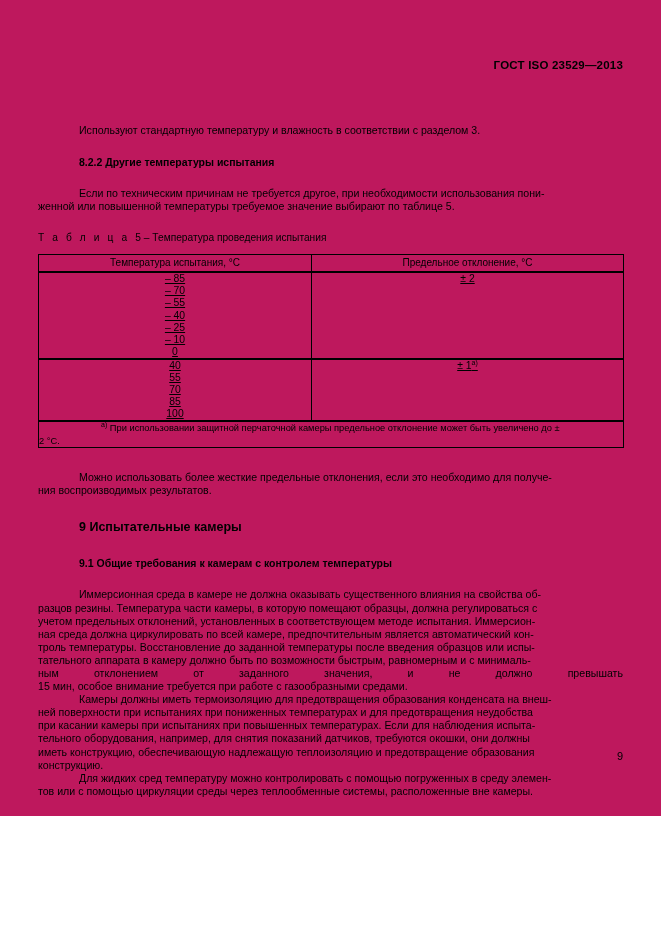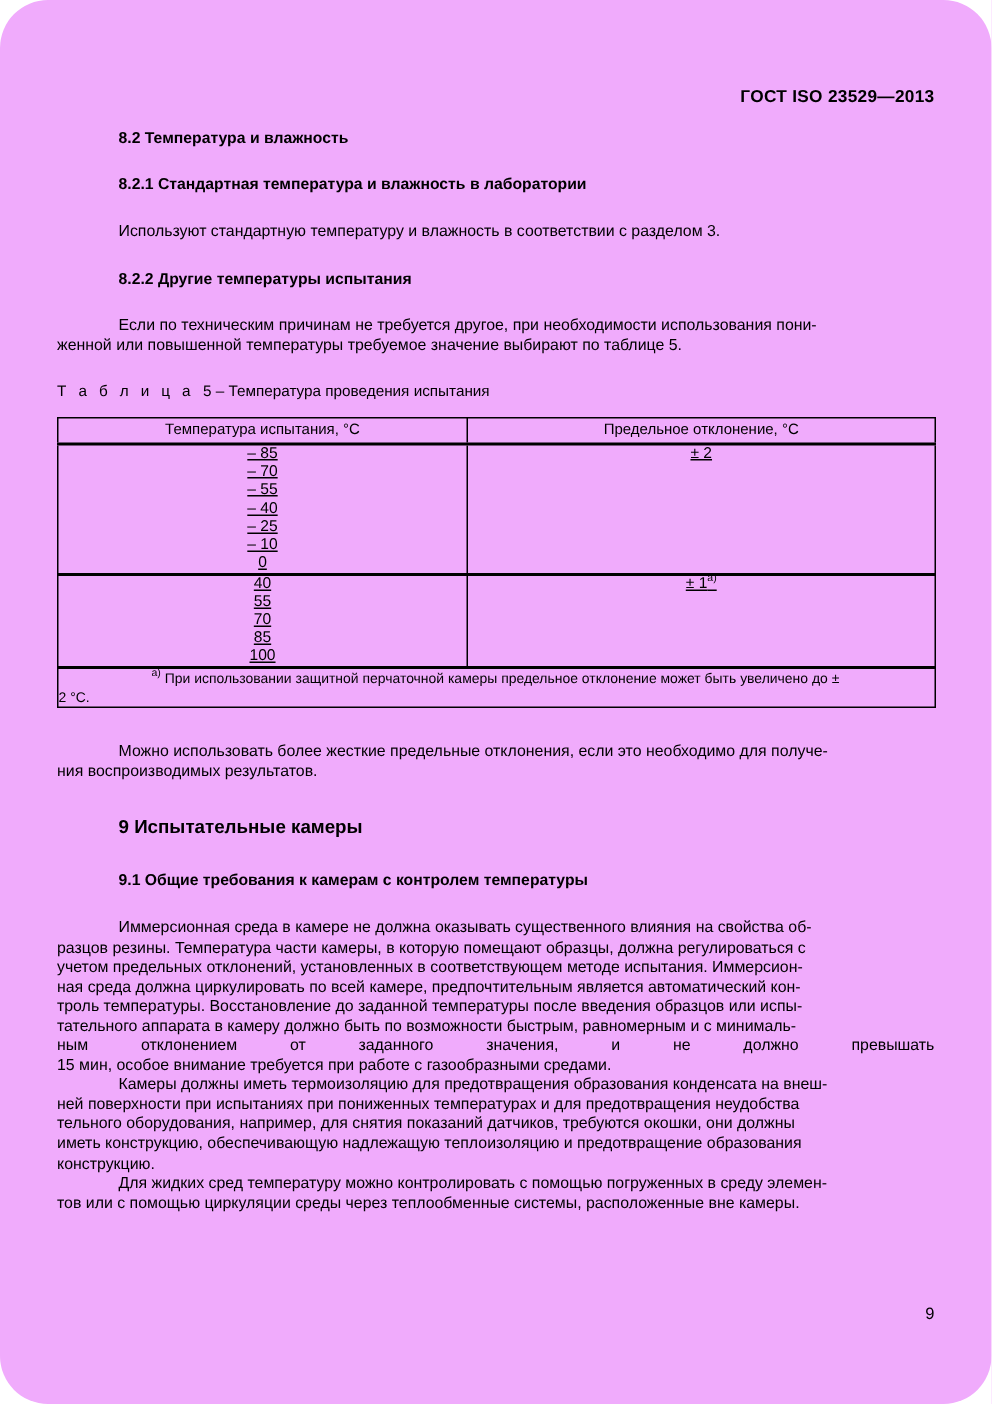--- a/index.html
+++ b/index.html
@@ -8,25 +8,24 @@
     padding: 0;
     background: #ffffff;
   }
   body {
     font-family: "Liberation Sans", sans-serif;
     color: #000000;
   }
   .page {
     position: relative;
     width: 661px;
-    height: 936px;
-    background: #f0abfc;
+    height: 816px;
+    background: #be185d;
     overflow: hidden;
     box-sizing: border-box;
-    border-radius: 32px;
   }
   .content {
     position: absolute;
     left: 38px;
     top: 0;
     width: 585px;
   }
 
   
   .running-head {
@@ -151,25 +150,23 @@
 <body>
 
 <div class="page">
 
   <div class="running-head">ГОСТ ISO 23529—2013</div>
 
   <div class="content">
 
     <div style="height:86px"></div>
 
-    <h2 class="h-clause">8.2 Температура и влажность</h2>
-
-    <div class="gap-l"></div>
-
-    <h3 class="h-clause">8.2.1 Стандартная температура и влажность в лаборатории</h3>
+
+    <div class="gap-l"></div>
+
 
     <div class="gap-l"></div>
 
     <p class="body indent">Используют стандартную температуру и влажность в соответствии с разделом 3.</p>
 
     <div class="gap-l"></div>
 
     <h3 class="h-clause">8.2.2 Другие температуры испытания</h3>
 
     <div class="gap-l"></div>
@@ -271,20 +268,21 @@
           <span>не</span>
           <span>должно</span>
           <span>превышать</span>
         </span>
       <span class="nowrap-line">15 мин, особое внимание требуется при работе с газообразными средами.</span>
     </p>
 
     <p class="body">
       <span class="nowrap-line" style="text-indent:41px">Камеры должны иметь термоизоляцию для предотвращения образования конденсата на внеш-</span>
       <span class="nowrap-line">ней поверхности при испытаниях при пониженных температурах и для предотвращения неудобства</span>
+      <span class="nowrap-line">при касании камеры при испытаниях при повышенных температурах. Если для наблюдения испыта-</span>
       <span class="nowrap-line">тельного оборудования, например, для снятия показаний датчиков, требуются окошки, они должны</span>
       <span class="nowrap-line">иметь конструкцию, обеспечивающую надлежащую теплоизоляцию и предотвращение образования</span>
       <span class="nowrap-line">конструкцию.</span>
     </p>
 
     <p class="body">
       <span class="nowrap-line" style="text-indent:41px">Для жидких сред температуру можно контролировать с помощью погруженных в среду элемен-</span>
       <span class="nowrap-line">тов или с помощью циркуляции среды через теплообменные системы, расположенные вне камеры.</span>
     </p>
 

